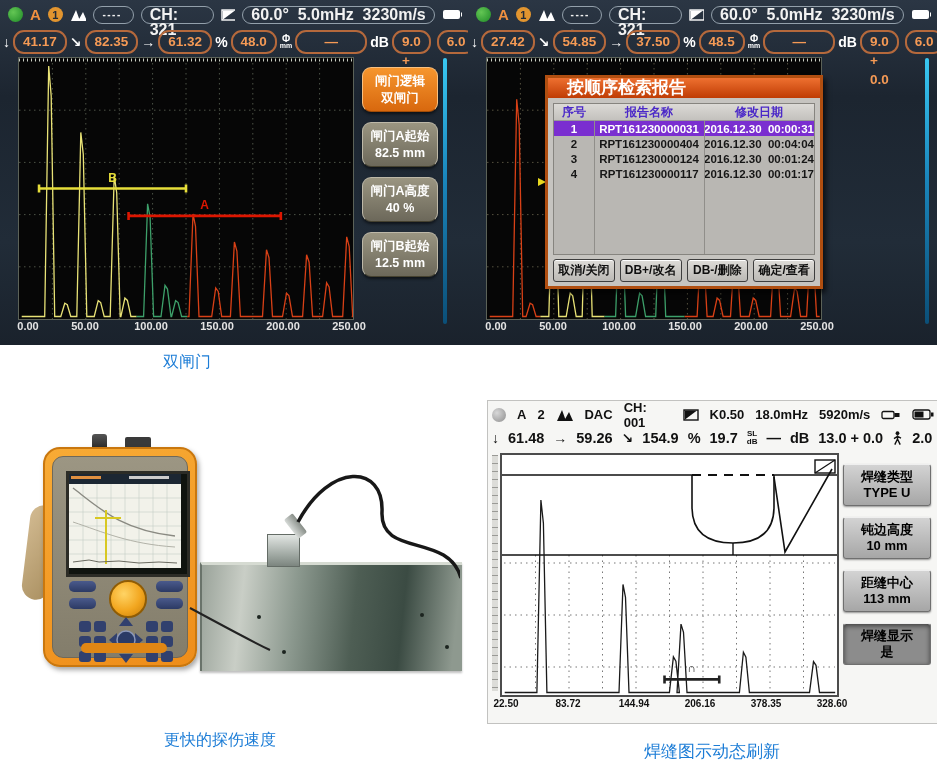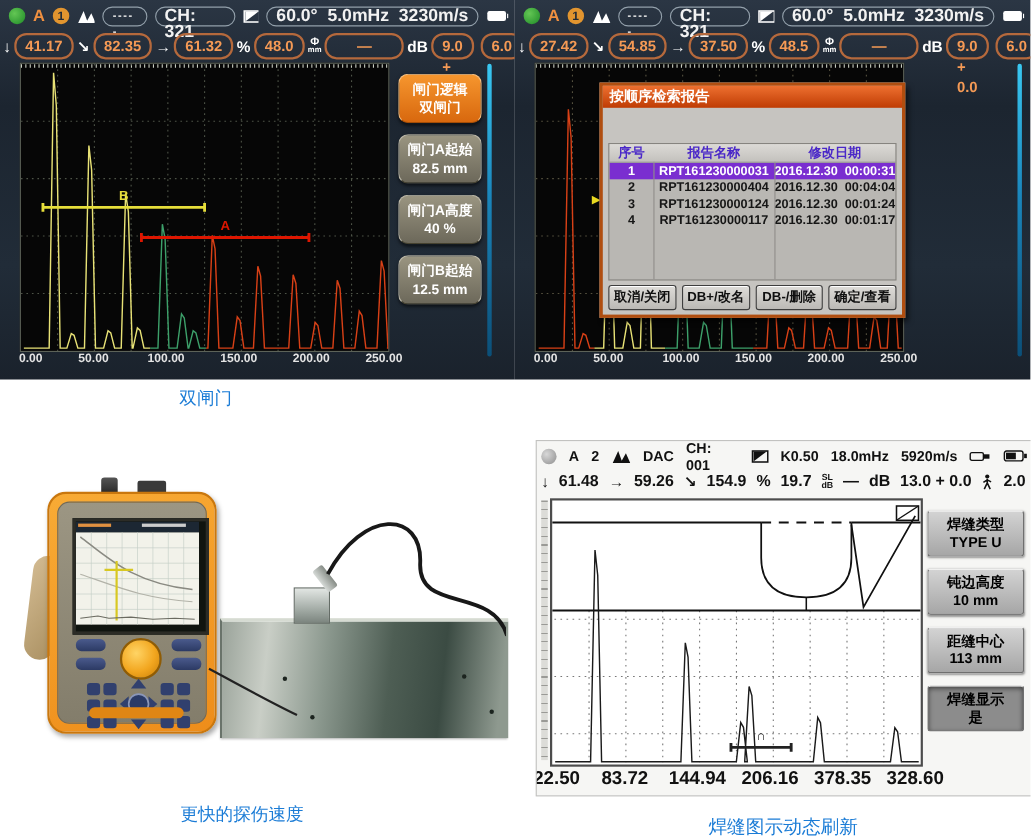--- a/index.html
+++ b/index.html
@@ -32,22 +32,22 @@
   #scrA .menu{left:362px;width:76px;}
   #scrB .menu{left:374px;width:74px;}
   .mbtn{height:43px;margin-bottom:10px;border-radius:9px;background:linear-gradient(180deg,#9a9581,#6c685a);border:1px solid #bdb8a8;border-bottom-color:#45412f;color:#fff;font-size:12.5px;font-weight:bold;display:flex;flex-direction:column;align-items:center;justify-content:center;line-height:1.3;box-shadow:0 2px 3px rgba(0,0,0,.55);text-align:center;cursor:pointer;}
   .mbtn.active{background:linear-gradient(180deg,#f6962e,#d8680e);border-color:#f8c080;border-bottom-color:#a34c06;}
   .glow{position:absolute;top:58px;width:4px;height:266px;background:linear-gradient(180deg,#39c8f2,#1a86bc 45%,#0b4f78);border-radius:2px;}
   #scrA .glow{right:21px;}
   #scrB .glow{right:8px;}
 
   
   #dlg{position:absolute;left:77px;top:75px;width:272px;height:208px;background:#c6c4c0;border:3px solid #b04e10;box-shadow:3px 4px 5px rgba(0,0,0,.6);}
-  .dlg-title{height:20px;background:linear-gradient(180deg,#ee7030,#bf3c04);color:#fff;font-weight:bold;font-size:13px;line-height:20px;padding-left:6px;}
-  .dlg-table{position:absolute;left:5px;right:5px;top:25px;bottom:31px;background:#b9b7b3;border:1px solid #86847f;overflow:hidden;margin-top:27px;}
+  .dlg-title{height:20px;background:linear-gradient(180deg,#ee7030,#bf3c04);color:#fff;font-weight:bold;font-size:17px;line-height:20px;padding-left:19px;}
+  .dlg-table{position:absolute;left:5px;right:5px;top:25px;bottom:31px;background:#b9b7b3;border:1px solid #86847f;overflow:hidden;}
   .sep{position:absolute;top:0;bottom:0;width:1px;background:#908e8a;}
   .dlg-thead{display:flex;height:16px;background:linear-gradient(#dcdad6,#c3c1bd);color:#4a28c8;font-weight:bold;font-size:12px;border-bottom:1px solid #999;position:relative;}
   .dlg-row{display:flex;height:15px;font-size:11.5px;font-weight:bold;color:#161616;align-items:center;cursor:pointer;}
   .dlg-row.sel{background:#7a2ed0;color:#fff;}
   .c0{width:40px;text-align:center;flex:none;}
   .c1{width:110px;text-align:center;flex:none;}
   .c2{flex:1;text-align:center;}
   .dlg-footer{position:absolute;bottom:4px;left:5px;right:5px;height:23px;display:flex;gap:5px;}
   .dbtn{flex:1;background:linear-gradient(#dedcd8,#bbb9b5);border:1px solid #3e3e3e;border-radius:3px;font-size:12px;font-weight:bold;color:#101010;display:flex;align-items:center;justify-content:center;box-shadow:inset 0 1px 0 #fff;cursor:pointer;}
   #gateMark{position:absolute;left:70px;top:178px;width:0;height:0;border-left:8px solid #e8d820;border-top:4px solid transparent;border-bottom:4px solid transparent;}
@@ -61,21 +61,21 @@
 
   
   #scrC{position:absolute;left:487px;top:400px;width:450px;height:322px;background:#f6f6f4;border:1px solid #c2c2c0;overflow:hidden;color:#111;}
   .hdrC{position:absolute;left:4px;top:3px;right:4px;height:21px;display:flex;align-items:center;gap:11px;font-weight:bold;font-size:13px;}
   .dotC{width:14px;height:14px;border-radius:50%;background:radial-gradient(circle at 35% 35%,#d8d8d8,#8d8d8d);flex:none;}
   .valsC{position:absolute;left:4px;top:26px;right:4px;height:22px;display:flex;align-items:center;gap:9px;font-weight:bold;font-size:14.5px;}
   .slstack{display:flex;flex-direction:column;align-items:center;line-height:.95;font-weight:bold;}
   .slstack span{font-size:8px;}
   #plotC{position:absolute;left:12px;top:52px;width:335px;height:240px;background:#fff;border:2px solid #4c4c4c;}
   .rulerC{position:absolute;left:4px;top:54px;width:6px;height:236px;background:repeating-linear-gradient(#9a9a96 0 1px,#dcdcd8 1px 8px);}
-  .axisC{position:absolute;top:297px;left:0;right:0;height:15px;color:#111;font-size:17px;font-weight:bold;text-decoration:underline;}
+  .axisC{position:absolute;top:297px;left:0;right:0;height:15px;color:#111;font-size:10px;font-weight:bold;text-decoration:underline;}
   .menuC{position:absolute;left:355px;top:63px;width:88px;}
   .mbtnC{height:40px;margin-bottom:11px;border-radius:3px;background:linear-gradient(#d3d3d3,#a6a6a6);border:1px solid #6f6f6f;border-top-color:#efefef;color:#000;font-size:13px;font-weight:bold;display:flex;flex-direction:column;align-items:center;justify-content:center;line-height:1.25;text-align:center;cursor:pointer;box-shadow:0 1px 2px rgba(0,0,0,.4);}
   .mbtnC.pressed{background:#8c8c8c;box-shadow:inset 0 2px 5px rgba(0,0,0,.55);}
 
   
   #photo{position:absolute;left:30px;top:410px;width:430px;height:312px;}
   #strap{position:absolute;left:-4px;top:95px;width:28px;height:95px;background:linear-gradient(120deg,#d3bb92,#a98f60);border-radius:14px;transform:rotate(7deg);}
   #bnc{position:absolute;left:62px;top:24px;width:15px;height:17px;background:linear-gradient(#555,#222);border-radius:3px;}
   #bnc2{position:absolute;left:95px;top:27px;width:26px;height:12px;background:#3a3a3a;border-radius:2px;}
   #dev{position:absolute;left:13px;top:37px;width:150px;height:216px;background:linear-gradient(160deg,#f8ab35,#ee8d1a);border-radius:17px;border:2px solid #c9770e;box-shadow:2px 3px 5px rgba(0,0,0,.35);}

